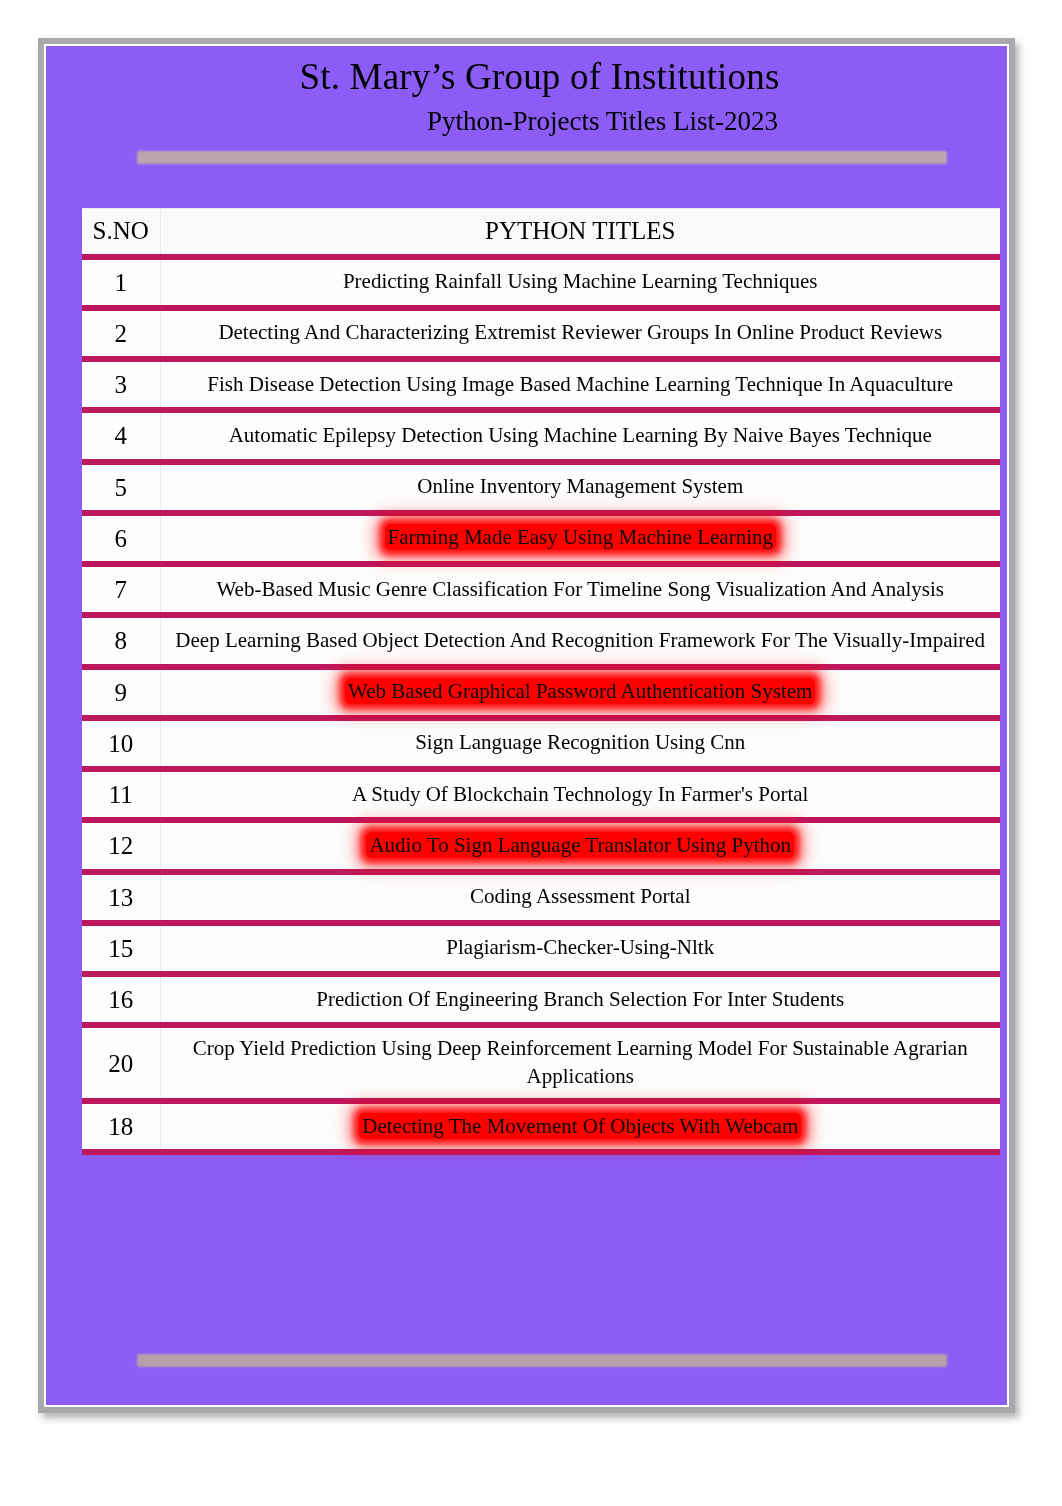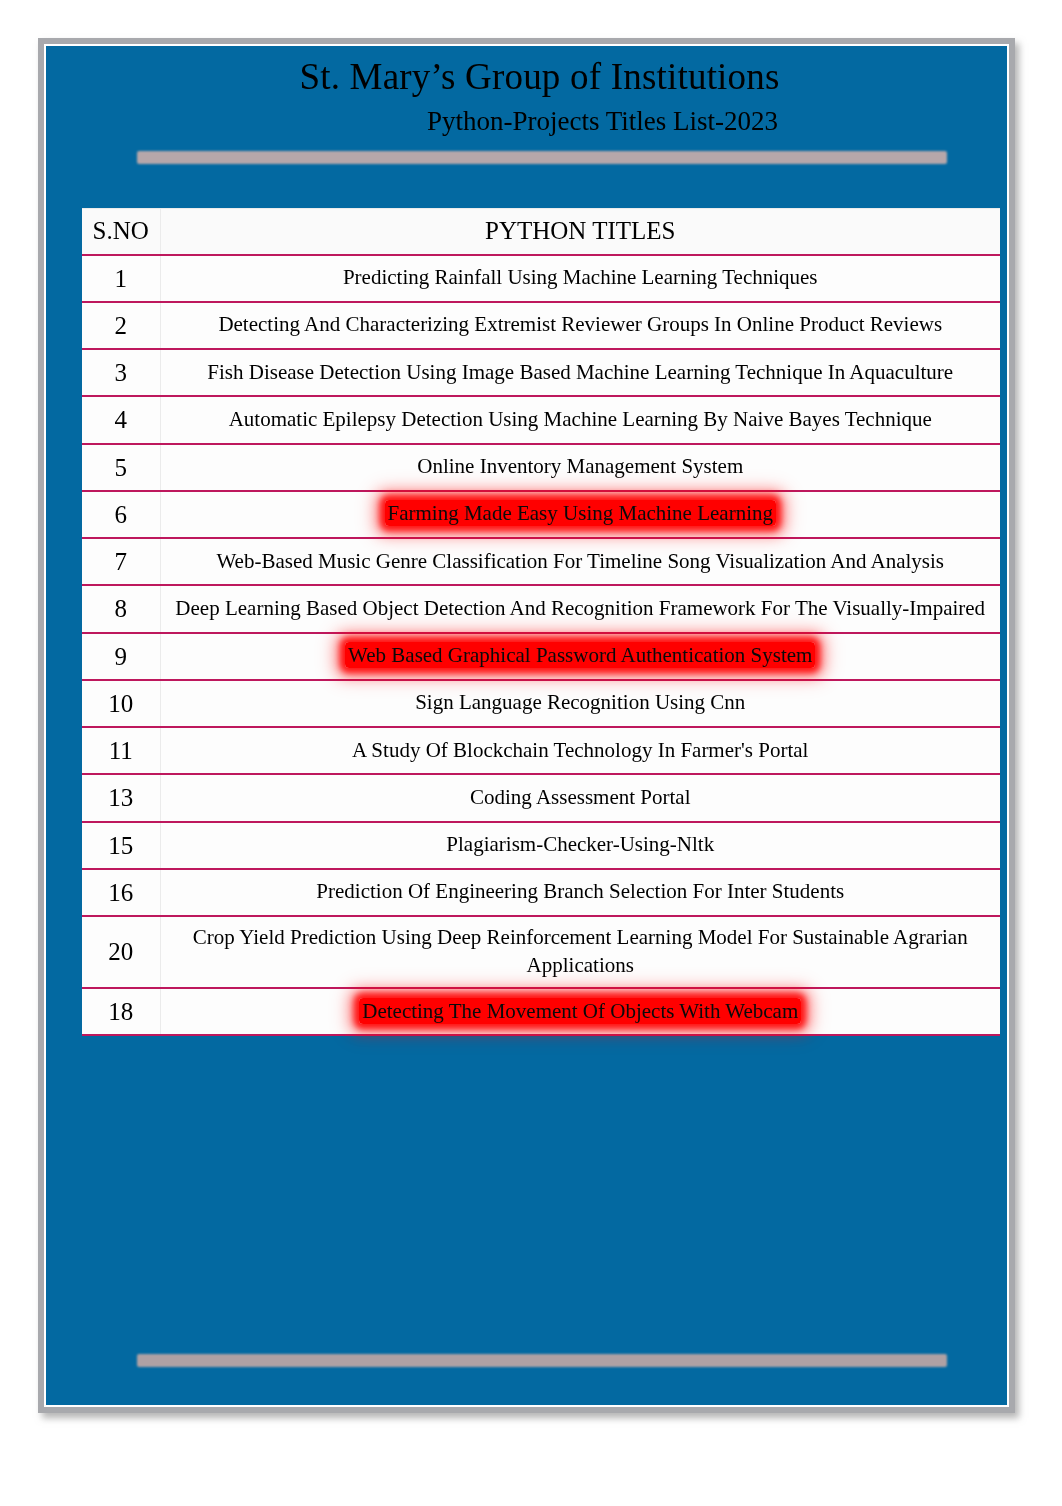--- a/index.html
+++ b/index.html
@@ -23,21 +23,21 @@
     width: 977px;
     height: 1375px;
     box-sizing: border-box;
     border: 6px solid #a8a9ad;
     background: #ffffff;
     box-shadow: 4px 5px 7px rgba(120,120,120,0.55);
   }
   .page-inner {
     position: absolute;
     left: 0; top: 0; right: 0; bottom: 0;
-    background: #0369a1;
+    background: #8b5cf6;
     box-sizing: border-box;
     border: 2px solid #ffffff;
     overflow: hidden;
   }
 
   
   .doc-header {
     text-align: center;
     padding-top: 10px;
   }
@@ -92,21 +92,21 @@
     border-collapse: collapse;
     table-layout: fixed;
   }
   table.titles-table col.col-sno { width: 78px; }
   table.titles-table col.col-title { width: 840px; }
 
   table.titles-table th,
   table.titles-table td {
     border: none;
     border-top: 1px solid #ebebeb;
-    border-bottom: 2px solid #be185d;
+    border-bottom: 6px solid #be185d;
     background: #fdfdfd;
     padding: 0;
     vertical-align: middle;
     text-align: center;
     color: #000000;
   }
   table.titles-table td.cell-sno,
   table.titles-table th.head-sno {
     border-right: 1px solid #ebebeb;
     font-size: 25px;
@@ -205,20 +205,24 @@
             </tr>
             <tr>
               <td class="cell-sno">10</td>
               <td class="cell-title"><span class="title-text">Sign Language Recognition Using Cnn</span></td>
             </tr>
             <tr>
               <td class="cell-sno">11</td>
               <td class="cell-title"><span class="title-text">A Study Of Blockchain Technology In Farmer's Portal</span></td>
             </tr>
             <tr>
+              <td class="cell-sno">12</td>
+              <td class="cell-title"><span class="title-text highlight">Audio To Sign Language Translator Using Python</span></td>
+            </tr>
+            <tr>
               <td class="cell-sno">13</td>
               <td class="cell-title"><span class="title-text">Coding Assessment Portal</span></td>
             </tr>
             <tr>
               <td class="cell-sno">15</td>
               <td class="cell-title"><span class="title-text">Plagiarism-Checker-Using-Nltk</span></td>
             </tr>
             <tr>
               <td class="cell-sno">16</td>
               <td class="cell-title"><span class="title-text">Prediction Of Engineering Branch Selection For Inter Students</span></td>

